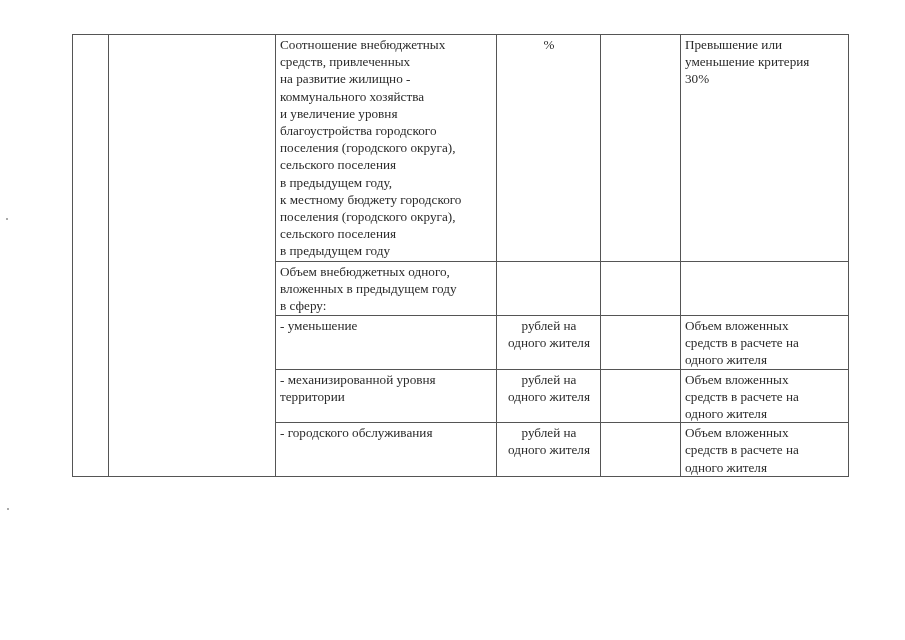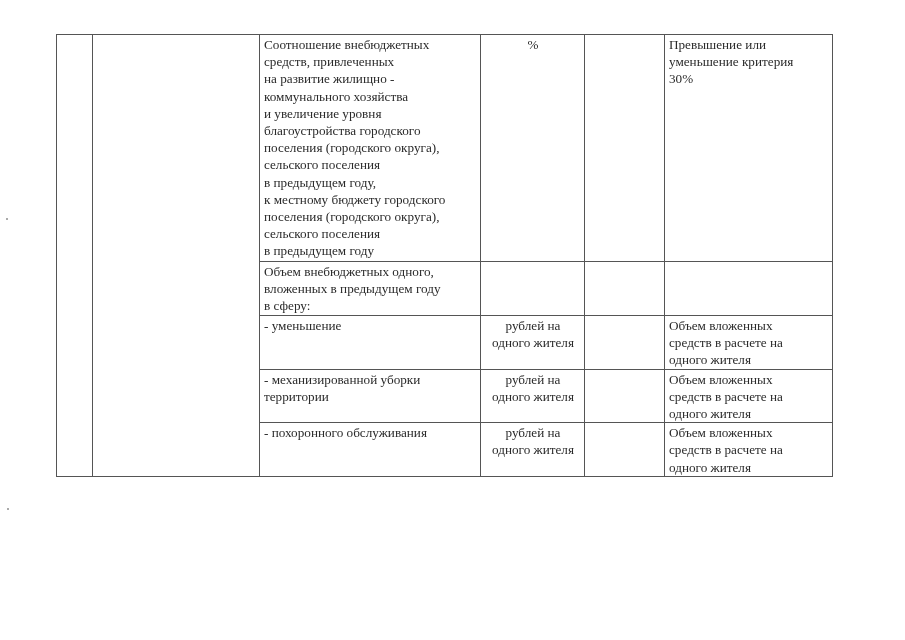--- a/index.html
+++ b/index.html
@@ -1,20 +1,20 @@
 <!DOCTYPE html>
 <html><head>
 <meta charset="utf-8">
 <style>
   html, body { margin: 0; padding: 0; background: #ffffff; }
   body { width: 905px; height: 640px; position: relative; overflow: hidden;
          font-family: "Liberation Serif", "DejaVu Serif", serif; color: #2a2a2a; }
   .page { position: absolute; left: 0; top: 0; width: 905px; height: 640px; }
   table.doc-table {
-    position: absolute; left: 56px; top: 34px;
+    position: absolute; left: 72px; top: 34px;
     border-collapse: collapse; table-layout: fixed;
     width: 776px;
   }
   table.doc-table td {
     border: 1px solid #555;
     vertical-align: top;
     padding: 1px 3px 0 4px;
     font-size: 13.2px;
     line-height: 17.2px;
     white-space: pre-line;
@@ -71,31 +71,31 @@
       <tr style="height:52px">
         <td>- уменьшение</td>
         <td class="center dashed-top">рублей на
 одного жителя</td>
         <td class="dashed-top dashed-left"></td>
         <td class="dashed-top dashed-left">Объем вложенных
 средств в расчете на
 одного жителя</td>
       </tr>
       <tr style="height:52px">
-        <td class="dashed-left">- механизированной уборки
+        <td class="dashed-left">- механизированной уровня
 территории</td>
         <td class="center">рублей на
 одного жителя</td>
         <td class="dashed-top"></td>
         <td class="dashed-left">Объем вложенных
 средств в расчете на
 одного жителя</td>
       </tr>
       <tr style="height:51px">
-        <td>- похоронного обслуживания</td>
+        <td>- городского обслуживания</td>
         <td class="center">рублей на
 одного жителя</td>
         <td class="dashed-top"></td>
         <td class="dashed-left">Объем вложенных
 средств в расчете на
 одного жителя</td>
       </tr>
     </tbody>
   </table>
   <div class="speck" style="left:6px; top:218px;"></div>

